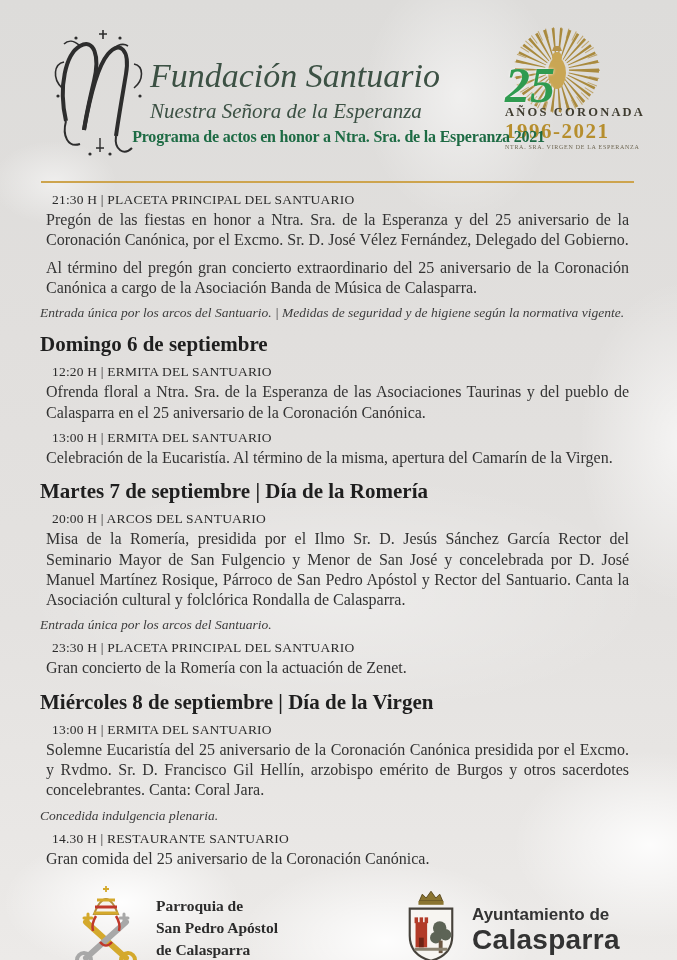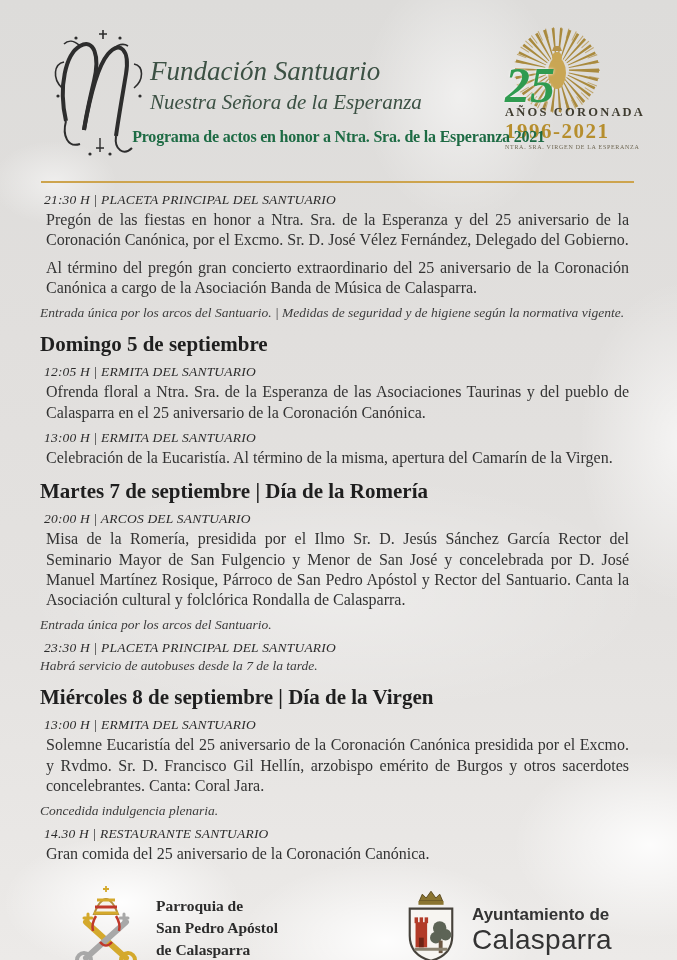--- a/index.html
+++ b/index.html
@@ -12,47 +12,47 @@
       radial-gradient(ellipse 190px 130px at 96% 88%, rgba(255,255,255,.88), rgba(255,255,255,0) 72%),
       radial-gradient(ellipse 150px 230px at 101% 46%, rgba(255,255,255,.65), rgba(255,255,255,0) 70%),
       radial-gradient(ellipse 140px 180px at 68% 10%, rgba(255,255,255,.55), rgba(255,255,255,0) 70%),
       radial-gradient(ellipse 90px 60px at 8% 19%, rgba(255,255,255,.5), rgba(255,255,255,0) 70%),
       radial-gradient(ellipse 420px 160px at 50% 62%, rgba(255,255,255,.35), rgba(255,255,255,0) 75%),
       linear-gradient(180deg,#dddcda 0%,#e1dfdd 35%,#e4e2e0 65%,#eceae8 100%);
   }
   
   .monogram{position:absolute;left:50px;top:26px;}
   .org-name{position:absolute;left:150px;top:54px;color:#3c5144;font-style:italic;line-height:1.28;}
-  .org-name .l1{font-size:27px;}
+  .org-name .l1{font-size:34px;text-align:center;}
   .org-name .l2{font-size:21px;}
   .emblem{position:absolute;right:10px;top:24px;width:162px;text-align:left;line-height:1;}
   .emblem .burst-wrap{height:74px;}
   .emblem .num25{position:relative;margin-top:-38px;font-size:50px;font-weight:bold;font-style:italic;
       color:#2f9b50;text-shadow:0 0 3px rgba(255,255,255,.85);}
   .emblem .caption{margin-top:-4px;font-size:12.5px;letter-spacing:2.2px;color:#3f3c30;font-weight:bold;}
   .emblem .years{margin-top:2px;font-size:21px;font-weight:bold;letter-spacing:1.5px;color:#b68e2d;}
   .emblem .subtitle{margin-top:2px;font-size:6px;letter-spacing:.7px;color:#6e6753;}
   
   .title{position:absolute;top:128px;left:0;width:100%;text-align:center;
       font-size:16px;font-weight:bold;color:#1d6b44;letter-spacing:-0.2px;}
   .gold-rule{position:absolute;top:181px;left:41px;right:43px;height:2px;background:#cda44e;}
   
   .program{position:absolute;top:185px;left:40px;right:42px;color:#333;}
   .day-heading{font-size:21px;font-weight:bold;color:#1f1f1f;margin:11px 0 3px;}
-  .time-line{font-size:13.5px;color:#2b2b2b;margin:7px 4px 2px;letter-spacing:.2px;font-style:italic;}
+  .time-line{font-size:13.5px;color:#2b2b2b;margin:7px 12px 2px;letter-spacing:.2px;}
   .event-text{font-size:16px;line-height:1.27;text-align:justify;margin:2px 6px 7px;}
   .note{font-size:13.5px;font-style:italic;color:#3c3c3c;margin:1px 0 3px;}
   
   .footer{position:absolute;left:0;top:876px;width:677px;height:104px;}
   .parish{position:absolute;left:66px;top:6px;display:flex;align-items:center;gap:10px;}
   .parish-text{font-size:15.5px;font-weight:bold;color:#2c2c2c;line-height:1.4;}
   .council{position:absolute;left:402px;top:12px;display:flex;align-items:center;gap:12px;
       font-family:"Liberation Sans",sans-serif;color:#333;}
   .council-text .l1{font-size:17px;font-weight:bold;line-height:1.1;}
-  .council-text .l2{font-size:28px;font-weight:normal;letter-spacing:.3px;line-height:1.05;}
+  .council-text .l2{font-size:28px;font-weight:bold;letter-spacing:.3px;line-height:1.05;}
 </style>
 </head>
 <body>
 
 <div class="page">
 
   <div class="monogram">
     <svg width="100" height="135" viewBox="0 0 100 135" fill="none" stroke="#2d2d2d">
       <path d="M49 8 h8 M53 4 v9" stroke-width="1.6"></path>
       <path d="M16 95 C8 60 16 28 30 20 C44 12 50 30 44 55 C40 72 36 90 34 104" stroke-width="4"></path>
@@ -100,34 +100,34 @@
   <div class="program">
 
     <div>
       <div class="time-line">21:30 H | PLACETA PRINCIPAL DEL SANTUARIO</div>
       <div class="event-text">Pregón de las fiestas en honor a Ntra. Sra. de la Esperanza y del 25 aniversario de la Coronación Canónica, por el Excmo. Sr. D. José Vélez Fernández, Delegado del Gobierno.</div>
       <div class="event-text">Al término del pregón gran concierto extraordinario del 25 aniversario de la Coronación Canónica a cargo de la Asociación Banda de Música de Calasparra.</div>
       <div class="note">Entrada única por los arcos del Santuario.  |  Medidas de seguridad y de higiene según la normativa vigente.</div>
     </div>
 
     <div>
-      <div class="day-heading">Domingo 5 de septiembre</div>
-      <div class="time-line">12:05 H | ERMITA DEL SANTUARIO</div>
+      <div class="day-heading">Domingo 6 de septiembre</div>
+      <div class="time-line">12:20 H | ERMITA DEL SANTUARIO</div>
       <div class="event-text">Ofrenda floral a Ntra. Sra. de la Esperanza de las Asociaciones Taurinas y del pueblo de Calasparra en el 25 aniversario de la Coronación Canónica.</div>
       <div class="time-line">13:00 H | ERMITA DEL SANTUARIO</div>
       <div class="event-text">Celebración de la Eucaristía. Al término de la misma, apertura del Camarín de la Virgen.</div>
     </div>
 
     <div>
       <div class="day-heading">Martes 7 de septiembre | Día de la Romería</div>
       <div class="time-line">20:00 H | ARCOS DEL SANTUARIO</div>
       <div class="event-text">Misa de la Romería, presidida por el Ilmo Sr. D. Jesús Sánchez García Rector del Seminario Mayor de San Fulgencio y Menor de San José y concelebrada por D. José Manuel Martínez Rosique, Párroco de San Pedro Apóstol y Rector del Santuario. Canta la Asociación cultural y folclórica Rondalla de Calasparra.</div>
       <div class="note">Entrada única por los arcos del Santuario.</div>
       <div class="time-line">23:30 H | PLACETA PRINCIPAL DEL SANTUARIO</div>
-      <div class="note">Habrá servicio de autobuses desde la 7 de la tarde.</div>
+      <div class="event-text">Gran concierto de la Romería con la actuación de Zenet.</div>
     </div>
 
     <div>
       <div class="day-heading">Miércoles 8 de septiembre | Día de la Virgen</div>
       <div class="time-line">13:00 H | ERMITA DEL SANTUARIO</div>
       <div class="event-text">Solemne Eucaristía del 25 aniversario de la Coronación Canónica presidida por el Excmo. y Rvdmo. Sr. D. Francisco Gil Hellín, arzobispo emérito de Burgos y otros sacerdotes concelebrantes. Canta: Coral Jara.</div>
       <div class="note">Concedida indulgencia plenaria.</div>
       <div class="time-line">14.30 H | RESTAURANTE SANTUARIO</div>
       <div class="event-text">Gran comida del 25 aniversario de la Coronación Canónica.</div>
     </div>

